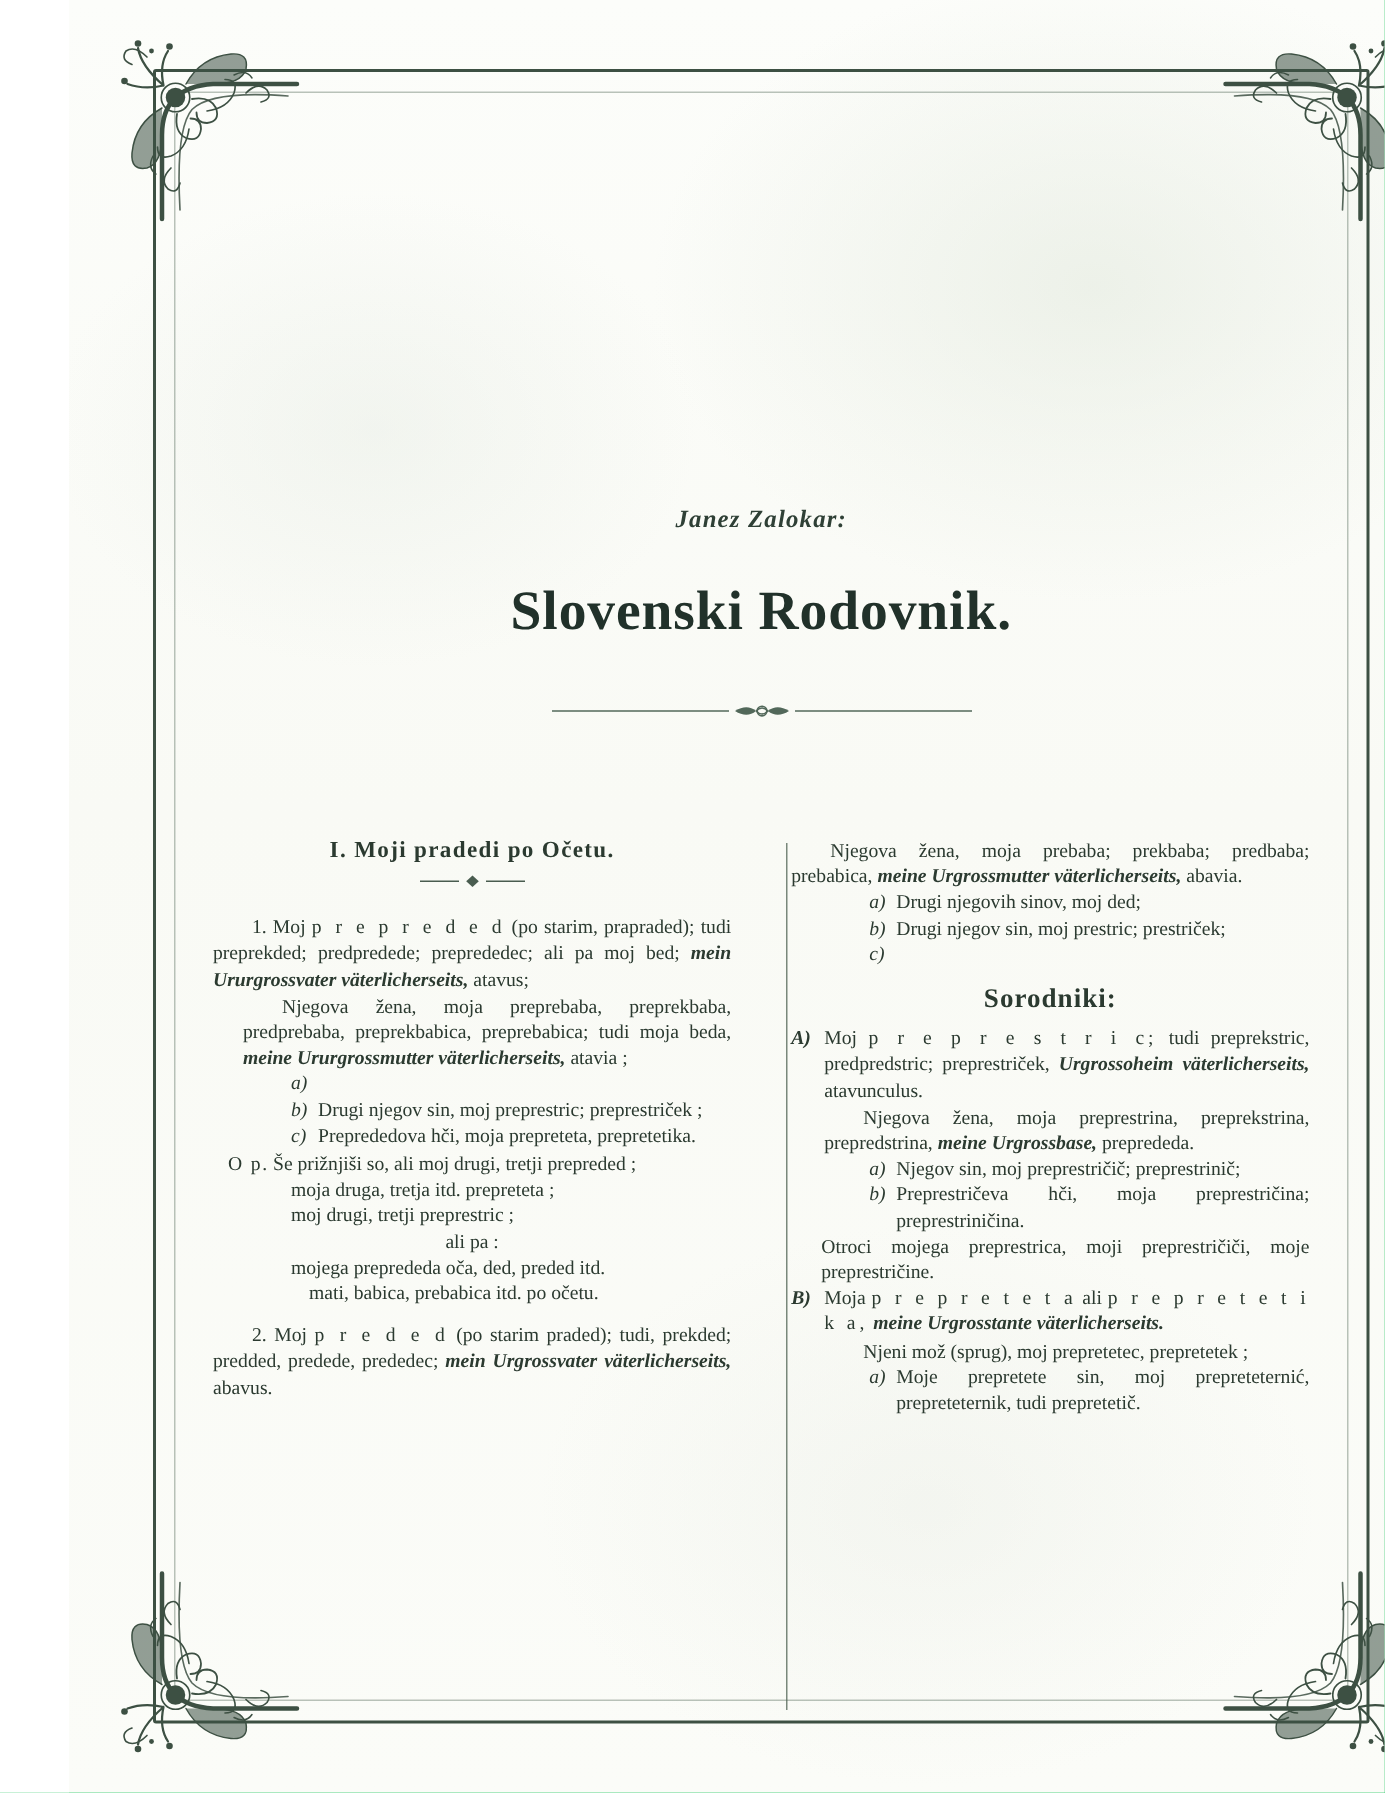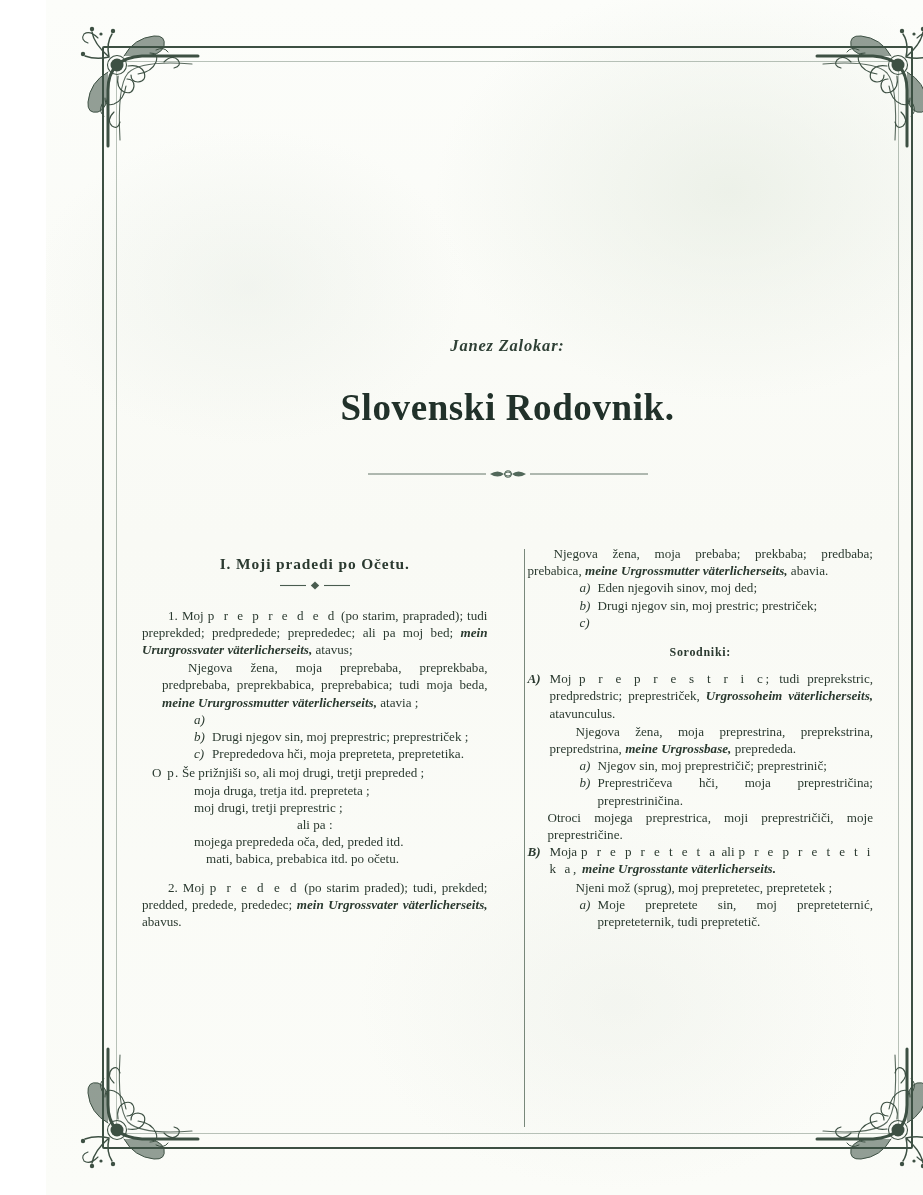--- a/index.html
+++ b/index.html
@@ -87,23 +87,22 @@
     height: 14px;
     position: relative;
   }
   .title-rule svg { display:block; width: 300px; height: 14px; }
 
   
   .columns {
     position: absolute;
     left: 96px;
     right: 96px;
-    top: 545px;
+    top: 558px;
     display: flex;
-    align-items: flex-end;
   }
   .col {
     width: 364px;
     font-size: 13.1px;
     line-height: 17.2px;
     text-align: justify;
   }
   .col-left  { padding-right: 18px; }
   .col-right { padding-left: 22px; }
 
@@ -119,21 +118,21 @@
   .sec-head {
     text-align: center;
     font-weight: bold;
     font-size: 15.4px;
     letter-spacing: .9px;
     margin-bottom: 2px;
   }
   .sub-head {
     text-align: center;
     font-weight: bold;
-    font-size: 12px;
+    font-size: 18px;
     letter-spacing: .7px;
     margin: 13px 0 9px;
   }
   .mini-rule {
     width: 78px;
     height: 11px;
     margin: 7px auto 16px;
   }
   .mini-rule svg { display:block; width:78px; height:11px; }
 
@@ -375,21 +374,21 @@
     <div class="col col-right">
 
       <p class="para-tight">
         <span>Njegova žena, moja prebaba; prekbaba; predbaba; prebabica,</span>
         <span class="de">meine Urgrossmutter väterlicherseits,</span>
         <span>abavia.</span>
       </p>
 
       <div class="row">
         <span class="row-mark">a)</span>
-        <span class="row-body">Eden njegovih sinov, moj ded;</span>
+        <span class="row-body">Drugi njegovih sinov, moj ded;</span>
       </div>
       <div class="row">
         <span class="row-mark">b)</span>
         <span class="row-body">Drugi njegov sin, moj prestric; prestriček;</span>
       </div>
       <div class="row">
         <span class="row-mark">c)</span>
       </div>
 
       <div class="sub-head">Sorodniki:</div>

